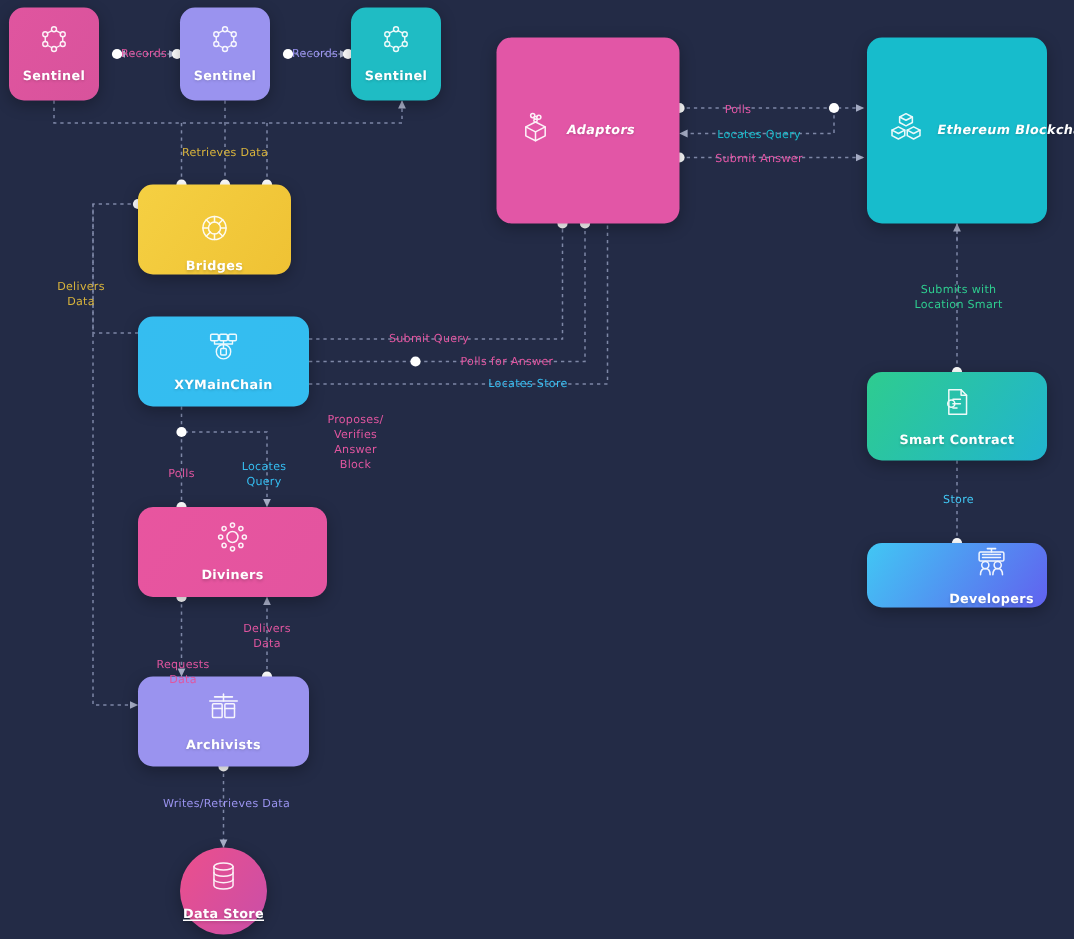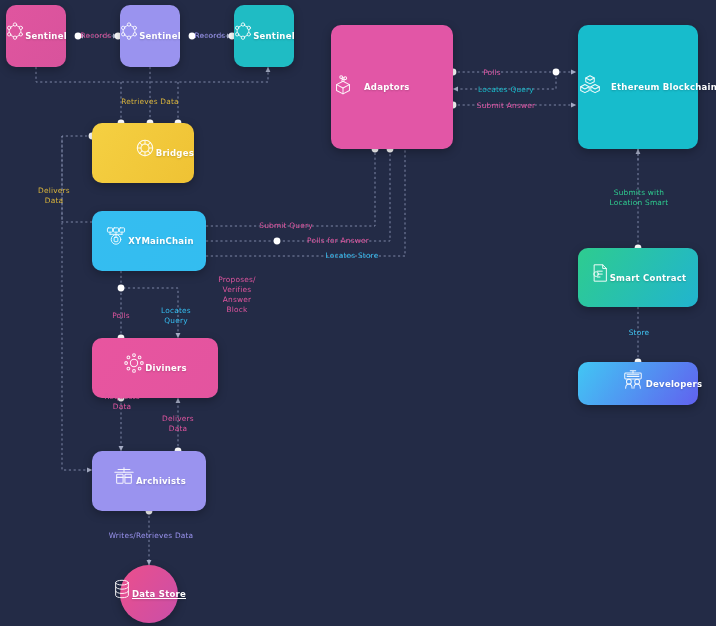--- a/index.html
+++ b/index.html
@@ -11,27 +11,27 @@
     position:relative;
   }
   #stage{position:absolute;inset:0;width:716px;height:626px;}
   svg.wires{position:absolute;left:0;top:0;width:716px;height:626px;pointer-events:none;}
 
   .node{
     position:absolute;
     border-radius:10px;
     box-sizing:border-box;
     display:flex;
-    flex-direction:row;
+    flex-direction:column;
     align-items:center;
     justify-content:center;
     color:#ffffff;
     box-shadow:0 3px 10px rgba(0,0,0,0.28);
   }
-  .node.horiz{flex-direction:row;justify-content:flex-start;gap:9px;align-items:center;}
+  .node.horiz{flex-direction:row;justify-content:flex-start;padding-left:14px;gap:9px;align-items:center;font-style:italic;}
   .node .lbl{
     font-size:8.5px;
     letter-spacing:.25px;
     font-weight:600;
     text-shadow:0 1px 2px rgba(0,0,0,.18);
     white-space:nowrap;
   }
   .node.horiz .lbl{font-size:8.5px;}
   .node .ico{display:block;opacity:.92;}
   .node.vert .ico{margin-bottom:6px;}
@@ -291,21 +291,21 @@
       <div class="edge-label" style="left: 248px; top: 221px; width: 76px; color: rgb(224, 85, 159);">Submit Query</div>
       <div class="edge-label" style="left: 295px; top: 236px; width: 86px; color: rgb(224, 85, 159);">Polls for Answer</div>
       <div class="edge-label" style="left: 310px; top: 251px; width: 84px; color: rgb(53, 189, 240);">Locates Store</div>
       <div class="edge-label" style="left: 214px; top: 275px; width: 46px; color: rgb(224, 85, 159);">Proposes/
 Verifies
 Answer
 Block</div>
       <div class="edge-label" style="left: 103px; top: 311px; width: 36px; color: rgb(224, 85, 159);">Polls</div>
       <div class="edge-label" style="left: 154px; top: 306px; width: 44px; color: rgb(53, 189, 240);">Locates
 Query</div>
-      <div class="edge-label" style="left: 96px; top: 392px; width: 52px; color: rgb(224, 85, 159);">Requests
+      <div class="edge-label" style="left: 96px; top: 438px; width: 52px; color: rgb(224, 85, 159);">Requests
 Data</div>
       <div class="edge-label" style="left: 154px; top: 414px; width: 48px; color: rgb(224, 85, 159);">Delivers
 Data</div>
       <div class="edge-label" style="left: 98px; top: 531px; width: 106px; color: rgb(154, 147, 239);">Writes/Retrieves Data</div>
       <div class="edge-label" style="left: 475px; top: 68px; width: 34px; color: rgb(226, 86, 166);">Polls</div>
       <div class="edge-label" style="left: 473px; top: 85px; width: 66px; color: rgb(23, 188, 204);">Locates Query</div>
       <div class="edge-label" style="left: 468px; top: 101px; width: 76px; color: rgb(226, 86, 166);">Submit Answer</div>
       <div class="edge-label" style="left: 601px; top: 188px; width: 76px; color: rgb(46, 204, 143);">Submits with
 Location Smart</div>
       <div class="edge-label" style="left: 621px; top: 328px; width: 36px; color: rgb(65, 199, 244);">Store</div>

